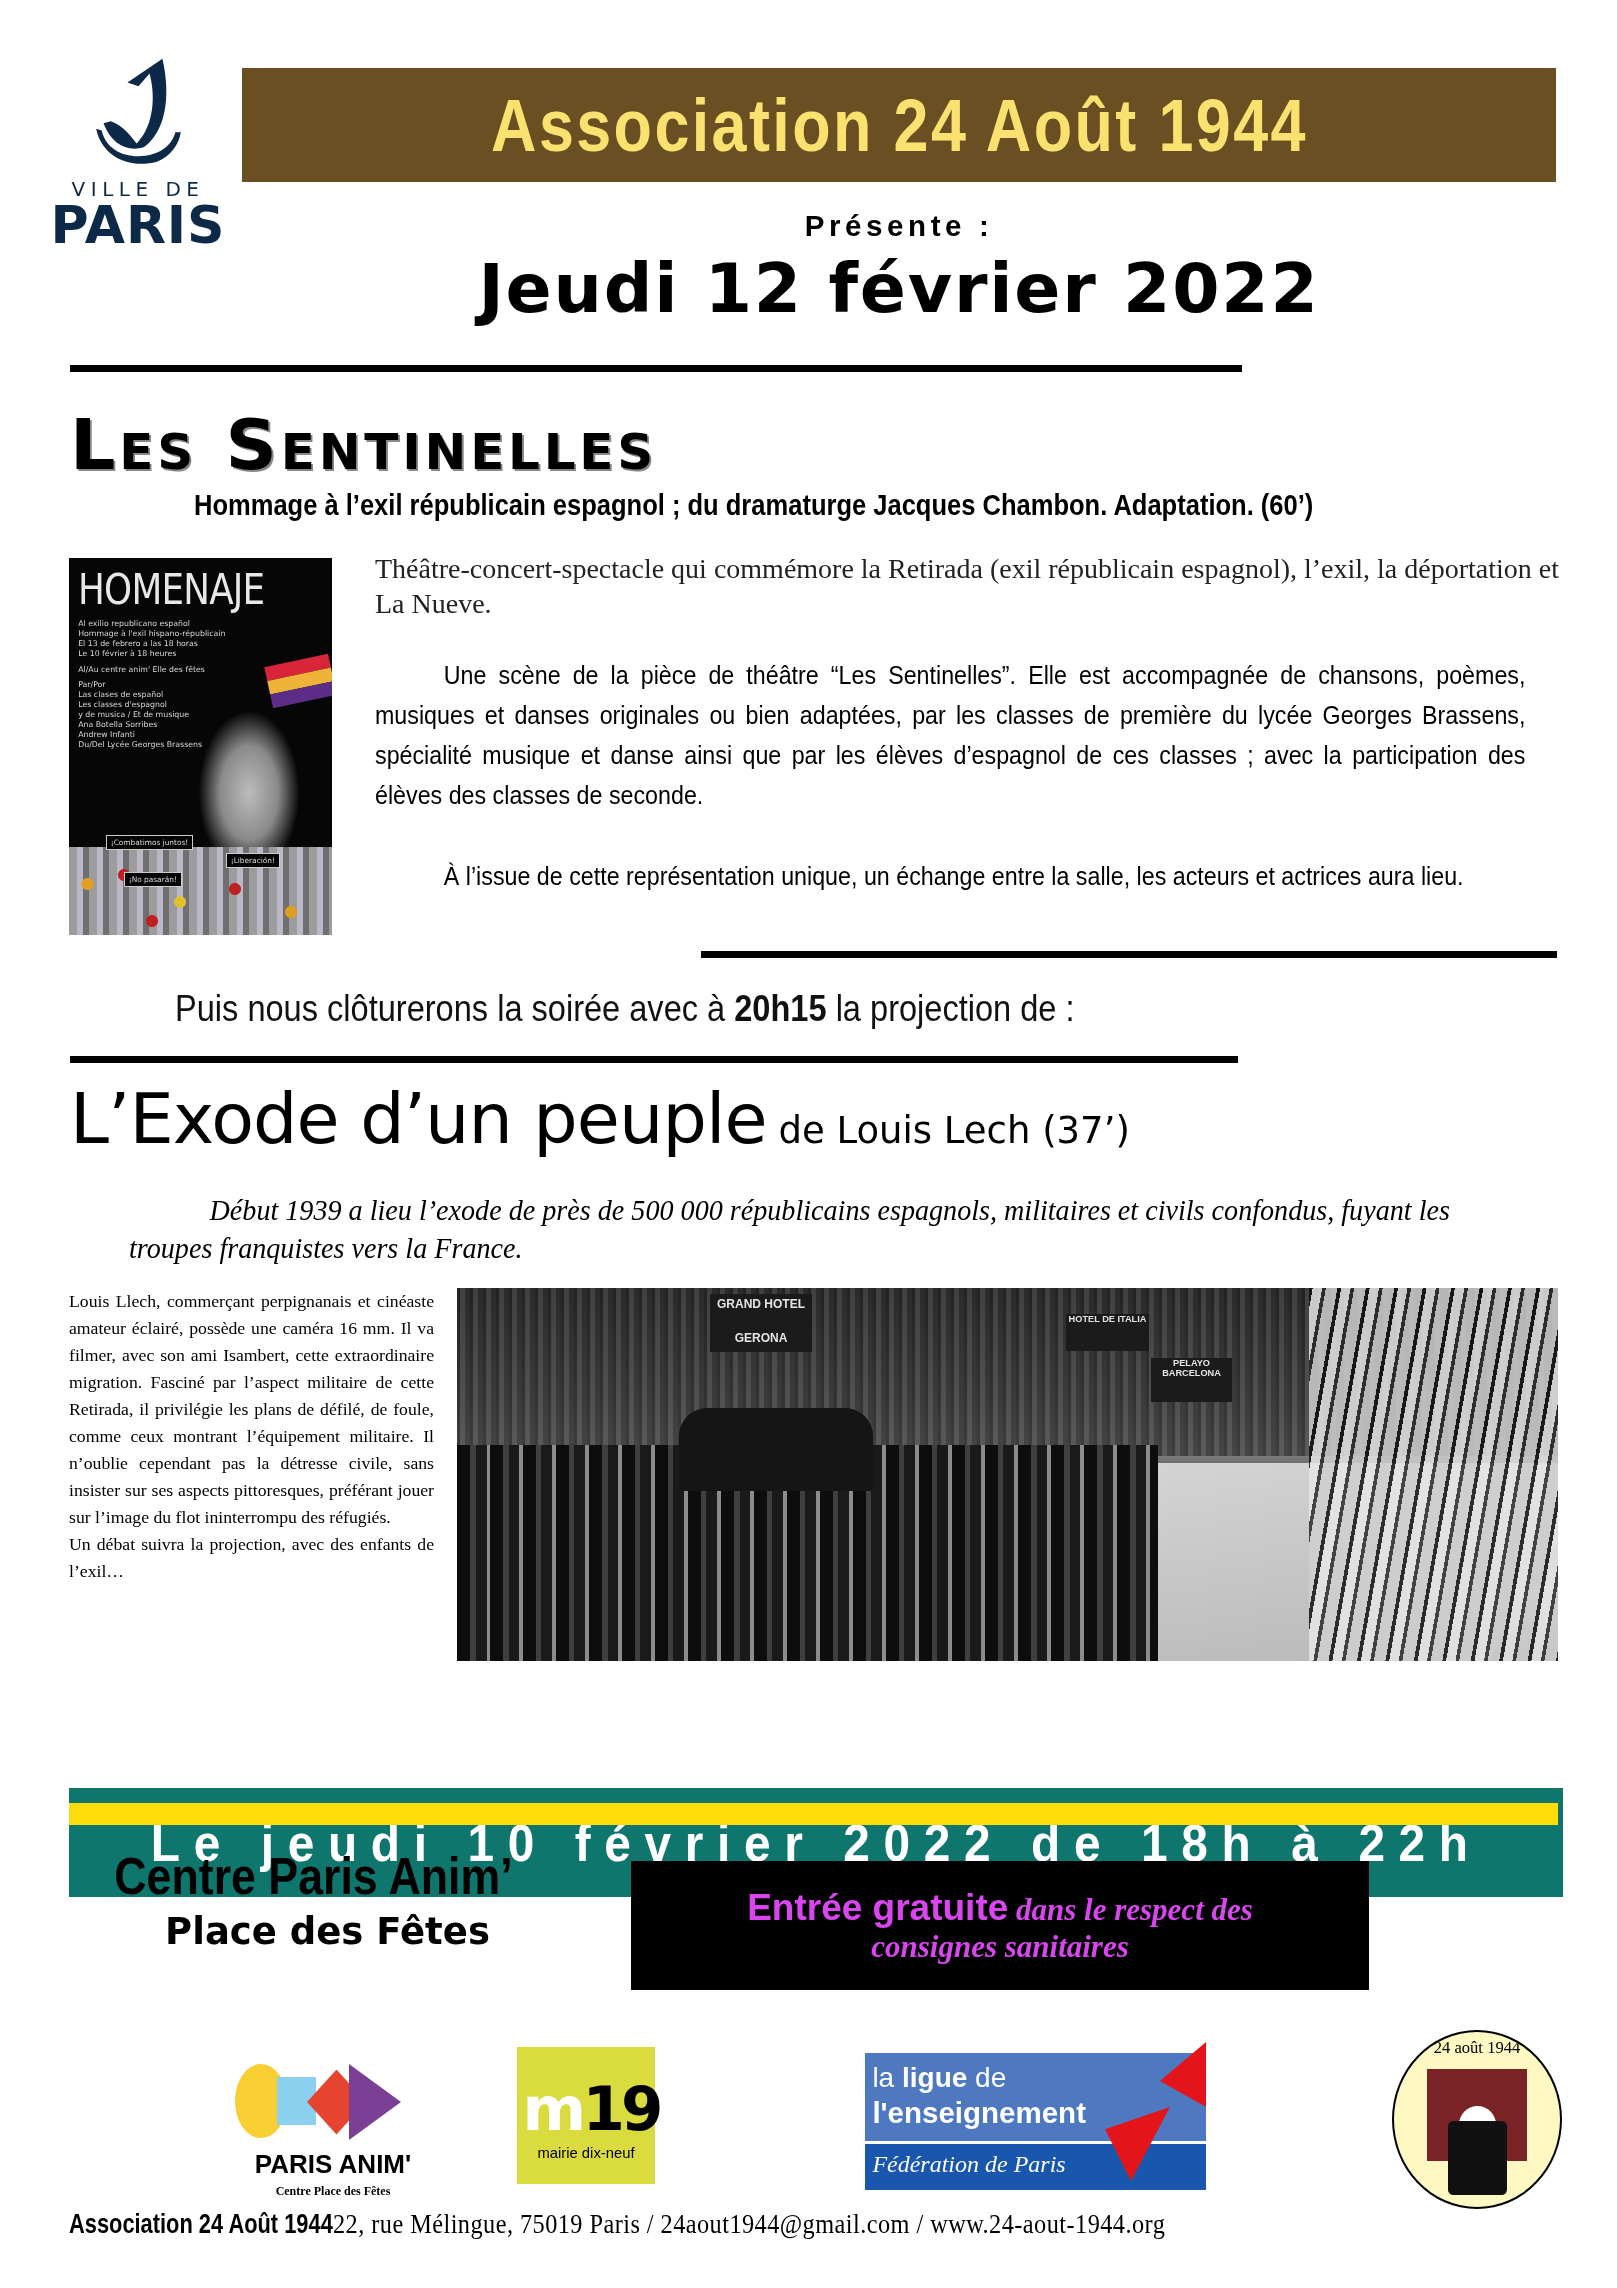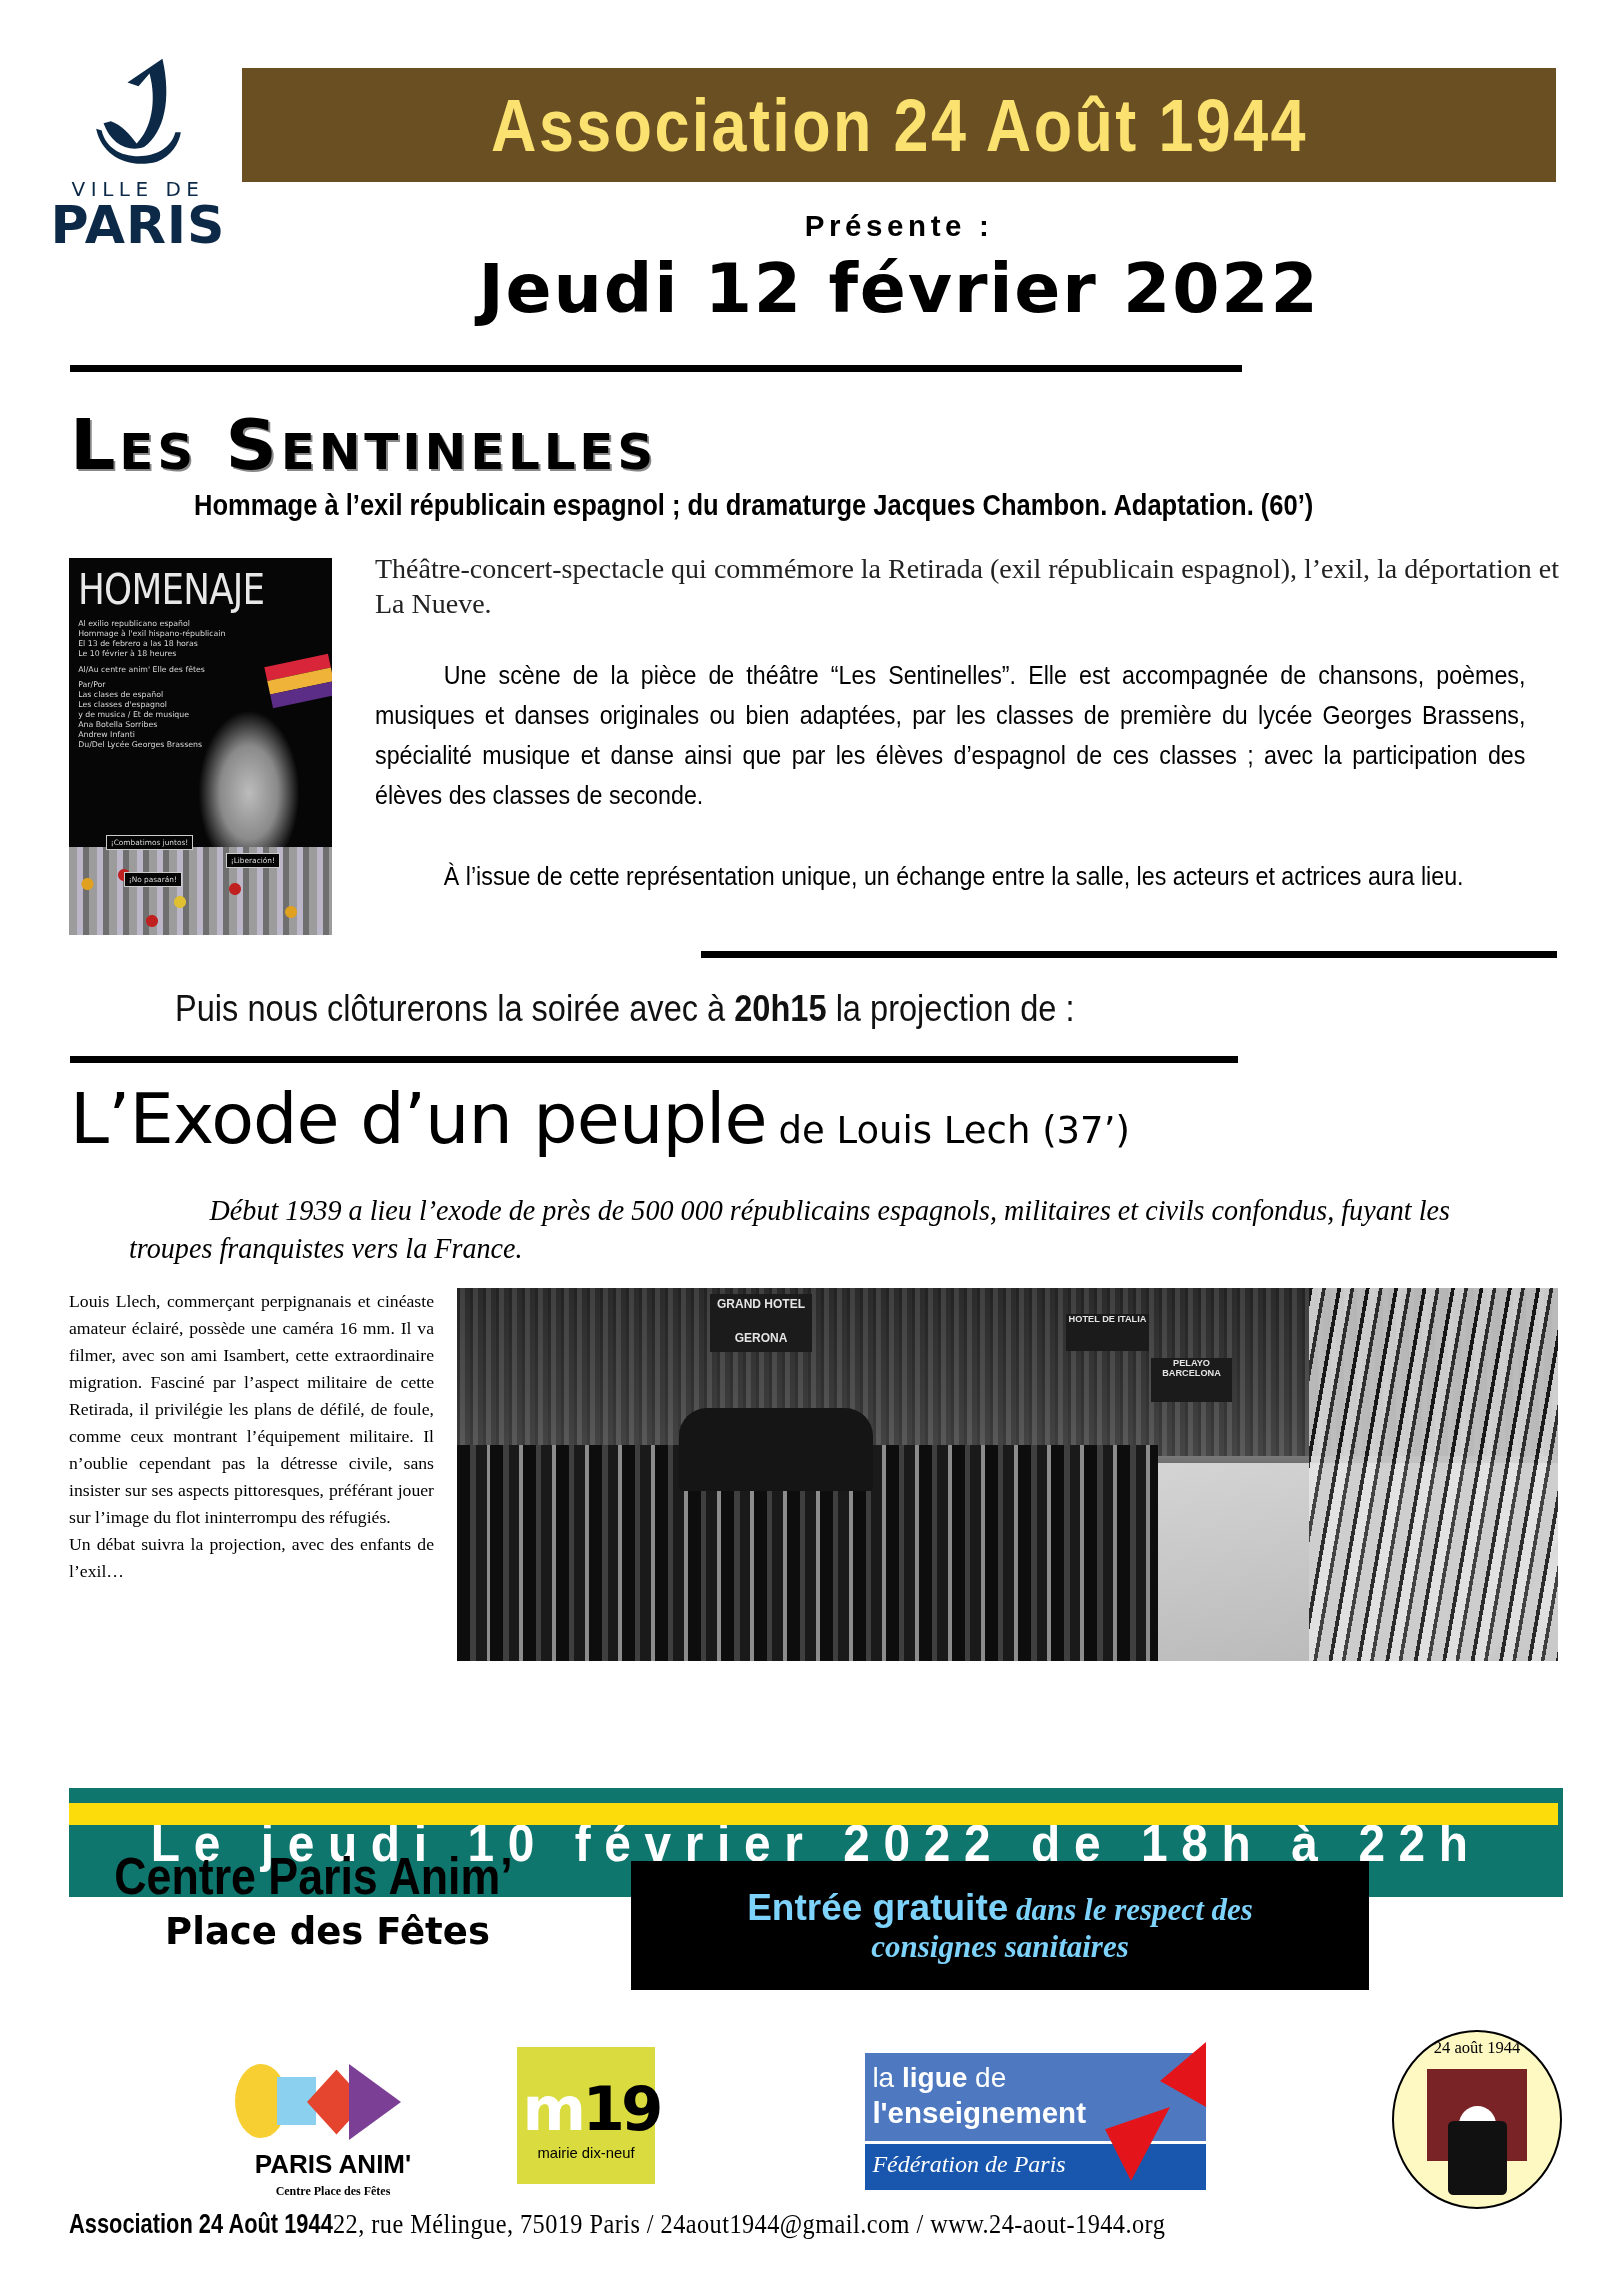--- a/index.html
+++ b/index.html
@@ -67,21 +67,21 @@
   .photo .right-trees { position: absolute; right: 0; top: 0; width: 249px; height: 373px; background: repeating-linear-gradient(100deg, #111 0 3.7px, #e6e6e6 3.7px 13px, #2b2b2b 13px 16.6px, #cfcfcf 16.6px 28px); opacity: 0.85; }
 
   .date-band { left: 69px; top: 1788px; width: 1494px; height: 109px; background: #0f766e; display: flex; align-items: center; justify-content: center; }
   .date-band-text { color: #fff; font-family: "Liberation Sans Narrow", "Liberation Sans", sans-serif; font-weight: bold; font-size: 52px; letter-spacing: 14.8px; transform: scaleX(0.92); white-space: nowrap; }
   .yellow-band { left: 69px; top: 1803px; width: 1489px; height: 22px; background: #fcdc0b; }
 
   .venue { left: 69px; top: 1846px; width: 517px; text-align: center; font-family: "DejaVu Sans", sans-serif; font-weight: bold; }
   .venue-name { font-family: "Liberation Sans Narrow", "Liberation Sans", sans-serif; font-size: 52px; transform: scaleX(0.86); display: block; white-space: nowrap; margin-left: -28px; }
   .venue-line { font-size: 37px; line-height: 52px; display: block; }
 
-  .entry-box { left: 631px; top: 1861px; width: 738px; height: 129px; background: #000; color: #7dd3fc; display: flex; flex-direction: column; align-items: center; justify-content: center; }
+  .entry-box { left: 631px; top: 1861px; width: 738px; height: 129px; background: #000; color: #d946ef; display: flex; flex-direction: column; align-items: center; justify-content: center; }
   .entry-strong { font-family: "Liberation Sans Narrow", "Liberation Sans", sans-serif; font-weight: bold; font-size: 37px; }
   .entry-italic { font-family: "Liberation Serif", serif; font-style: italic; font-weight: bold; font-size: 31px; }
 
   
   .pa-logo { left: 222px; top: 2064px; width: 222px; height: 148px; }
   .pa-shapes { position: relative; height: 76px; }
   .pa-circle { position: absolute; left: 13px; top: 0; width: 52px; height: 74px; border-radius: 50%; background: #f8cf32; }
   .pa-rect { position: absolute; left: 55px; top: 13px; width: 39px; height: 48px; background: #8cd0ef; }
   .pa-diamond { position: absolute; left: 85px; top: 5.5px; width: 59px; height: 65px; background: #e5452e; clip-path: polygon(50% 0, 100% 50%, 50% 100%, 0 50%); }
   .pa-arrow { position: absolute; left: 127px; top: 0; width: 52px; height: 76px; background: #7c3f96; clip-path: polygon(0 0, 100% 50%, 0 100%); }

